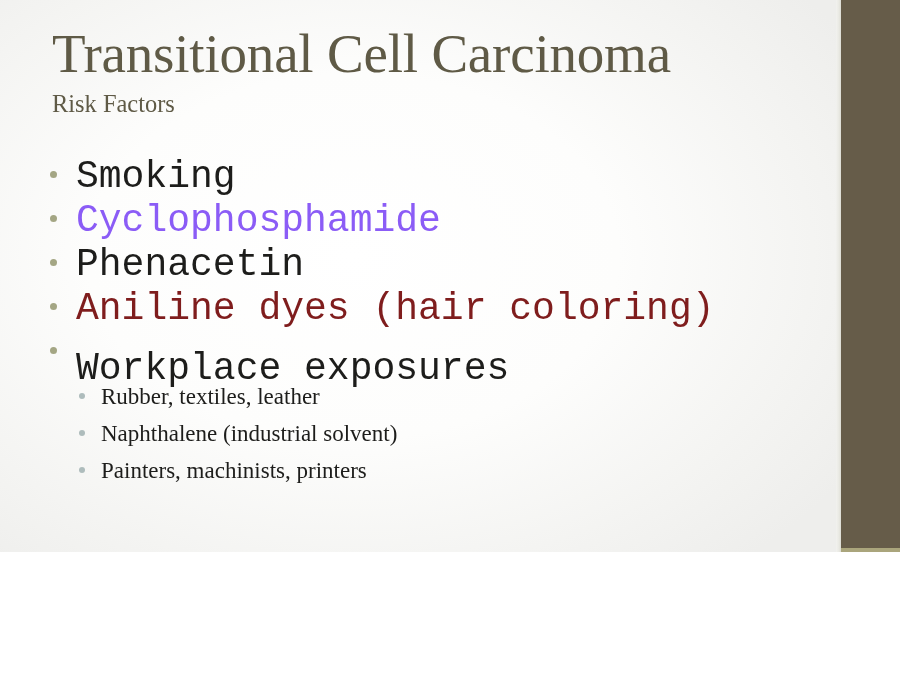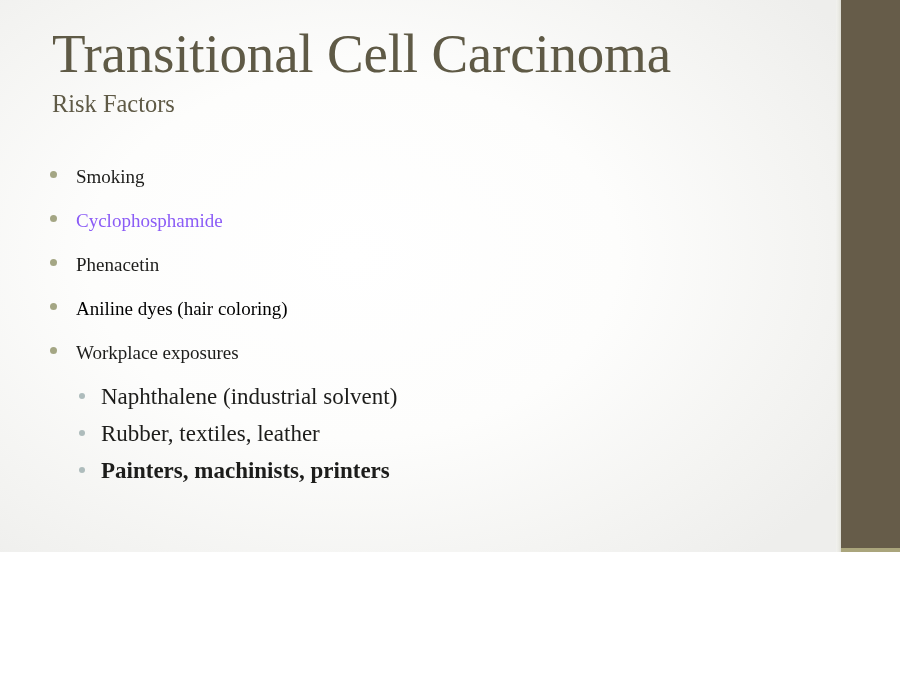--- a/index.html
+++ b/index.html
@@ -95,23 +95,24 @@
   .bullet-l1 .dot {
     flex: 0 0 auto;
     width: 7px;
     height: 7px;
     border-radius: 50%;
     background: #a4a684;
     margin-top: 14px;
     margin-right: 19px;
   }
   .bullet-l1 .btext {
-    font-size: 19px;
+    font-size: 38px;
     line-height: 40px;
     color: #1d1d1b;
+    font-family: Liberation Mono, monospace;
   }
 
   .sub-list {
     margin-top: 3px;
     margin-left: 29px;
   }
   .bullet-l2 {
     height: 37px;
   }
   .bullet-l2 .dot {
@@ -161,41 +162,41 @@
       <span class="btext" style="color: #8b5cf6;">Cyclophosphamide</span>
     </div>
 
     <div class="bullet-row bullet-l1">
       <span class="dot" style="background: rgb(164, 166, 132);"></span>
       <span class="btext" style="color: rgb(29, 29, 27); text-align: right;">Phenacetin</span>
     </div>
 
     <div class="bullet-row bullet-l1">
       <span class="dot" style="background: rgb(164, 166, 132);"></span>
-      <span class="btext" style="color: #000000;">Aniline dyes (hair coloring)</span>
-    </div>
-
-    <div class="bullet-row bullet-l1">
-      <span class="dot" style="background: rgb(164, 166, 132);"></span>
-      <span class="btext" style="color: rgb(29, 29, 27);">Workplace exposures</span>
+      <span class="btext" style="color: #7f1d1d;">Aniline dyes (hair coloring)</span>
+    </div>
+
+    <div class="bullet-row bullet-l1">
+      <span class="dot" style="background: rgb(164, 166, 132);"></span>
+      <span class="btext" style="color: rgb(29, 29, 27); margin-top: 16px;">Workplace exposures</span>
     </div>
 
     <div class="sub-list">
+
+      <div class="bullet-row bullet-l2">
+        <span class="dot" style="background: rgb(174, 188, 188);"></span>
+        <span class="btext" style="color: rgb(29, 29, 27);">Rubber, textiles, leather</span>
+      </div>
 
       <div class="bullet-row bullet-l2">
         <span class="dot" style="background: rgb(174, 188, 188);"></span>
         <span class="btext" style="color: rgb(29, 29, 27);">Naphthalene (industrial solvent)</span>
       </div>
 
       <div class="bullet-row bullet-l2">
         <span class="dot" style="background: rgb(174, 188, 188);"></span>
-        <span class="btext" style="color: rgb(29, 29, 27);">Rubber, textiles, leather</span>
+        <span class="btext" style="color: rgb(29, 29, 27);">Painters, machinists, printers</span>
       </div>
 
-      <div class="bullet-row bullet-l2">
-        <span class="dot" style="background: rgb(174, 188, 188);"></span>
-        <span class="btext" style="color: rgb(29, 29, 27); font-weight: bold;">Painters, machinists, printers</span>
-      </div>
-
     </div>
   </div>
 
 </div>
 
 </body></html>

